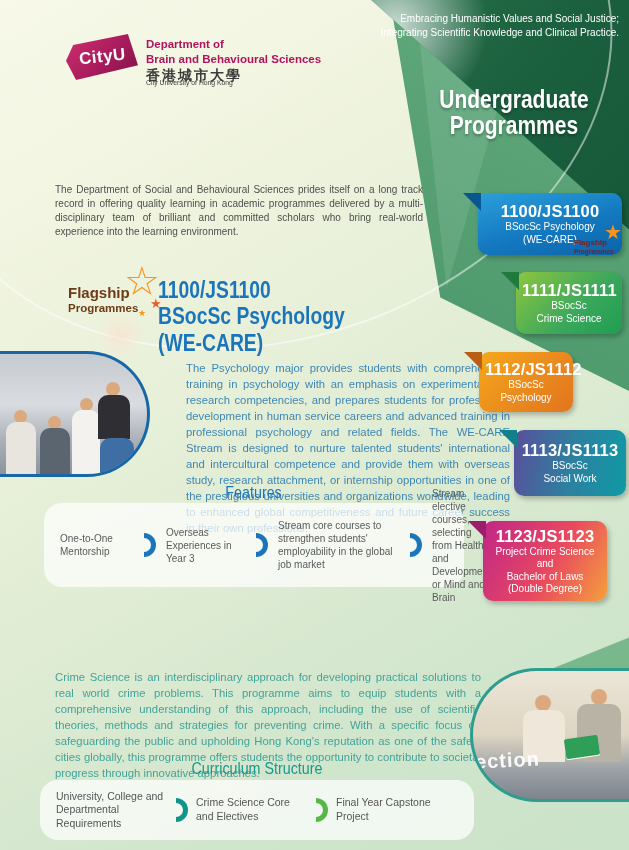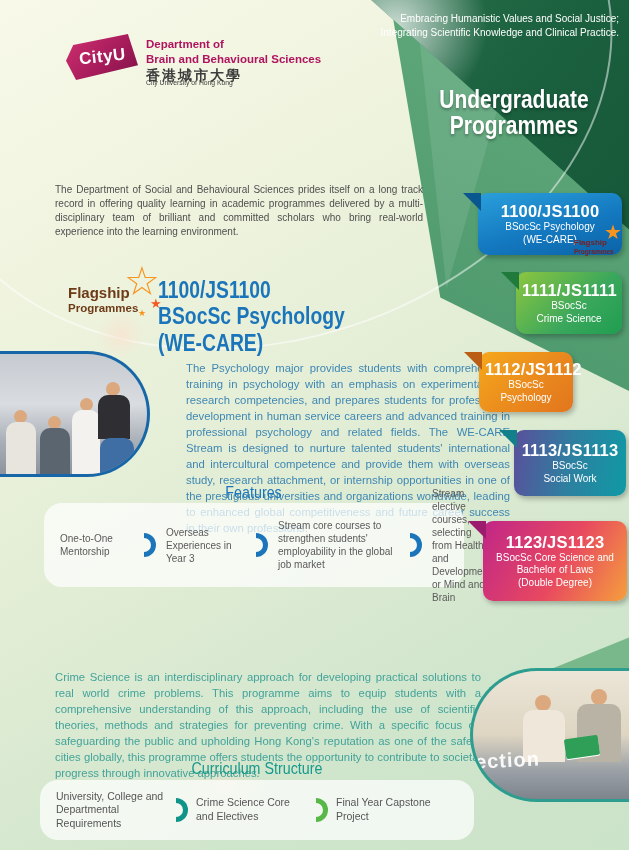--- a/index.html
+++ b/index.html
@@ -232,24 +232,24 @@
     <div class="sub">BSocSc Psychology</div>
   </div>
 
   <div class="tab" style="left: 514px; top: 430px; width: 112px; height: 66px; background: linear-gradient(100deg, rgb(90, 79, 155) 0%, rgb(46, 127, 160) 50%, rgb(15, 154, 165) 100%);">
     <div class="tail" style="left: -15px; top: 0px; background: rgb(18, 128, 138);"></div>
     <div class="code">1113/JS1113</div>
     <div class="sub">BSocSc</div>
     <div class="sub">Social Work</div>
   </div>
 
-  <div class="tab" style="left: 483px; top: 521px; width: 144px; height: 80px; background: linear-gradient(120deg, rgb(192, 38, 136) 0%, rgb(232, 73, 95) 55%, rgb(245, 159, 61) 100%);">
+  <div class="tab" style="left: 483px; top: 521px; width: 124px; height: 80px; background: linear-gradient(120deg, rgb(192, 38, 136) 0%, rgb(232, 73, 95) 55%, rgb(245, 159, 61) 100%);">
     <div class="tail" style="left: -15px; top: 0px; background: rgb(156, 29, 110);"></div>
     <div class="code">1123/JS1123</div>
-    <div class="sub">BSocSc Core Science and</div>
+    <div class="sub">Project Crime Science and</div>
     <div class="sub">Bachelor of Laws</div>
     <div class="sub">(Double Degree)</div>
   </div>
 
   <div class="abs photo-right">
     <div class="fig-head" style="left:62px;top:24px;width:16px;height:16px;"></div>
     <div class="fig-body" style="left:50px;top:39px;width:42px;height:52px;background:#efe7da;"></div>
     <div class="fig-head" style="left:118px;top:18px;width:16px;height:16px;"></div>
     <div class="fig-body" style="left:104px;top:33px;width:44px;height:58px;background:#b9b3a6;"></div>
     <div class="book" style="left:92px;top:66px;"></div>

